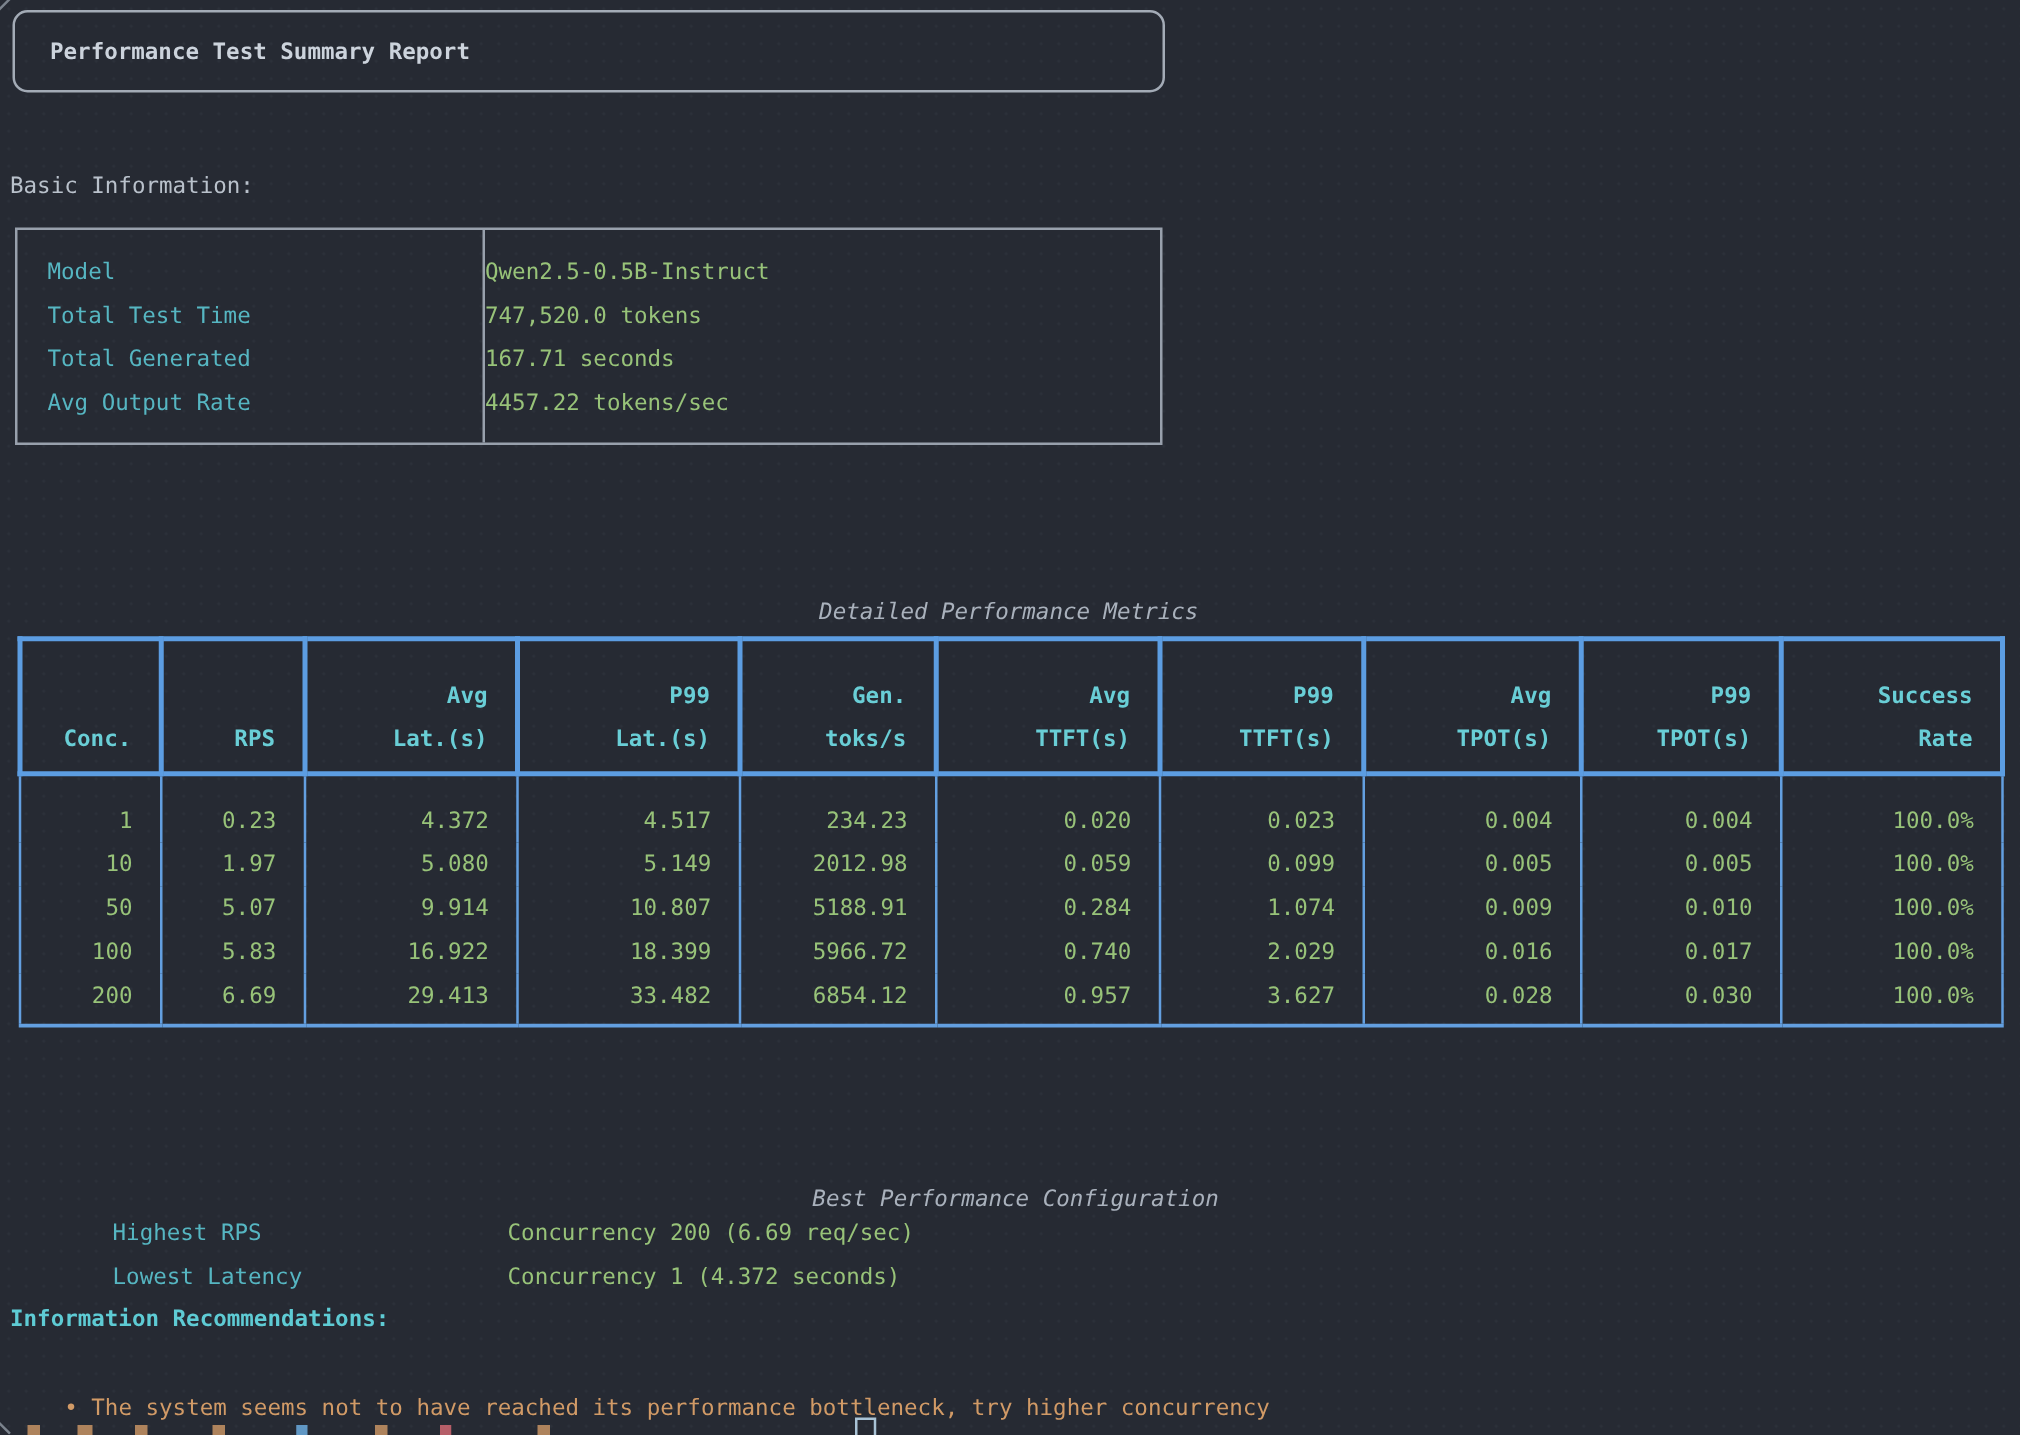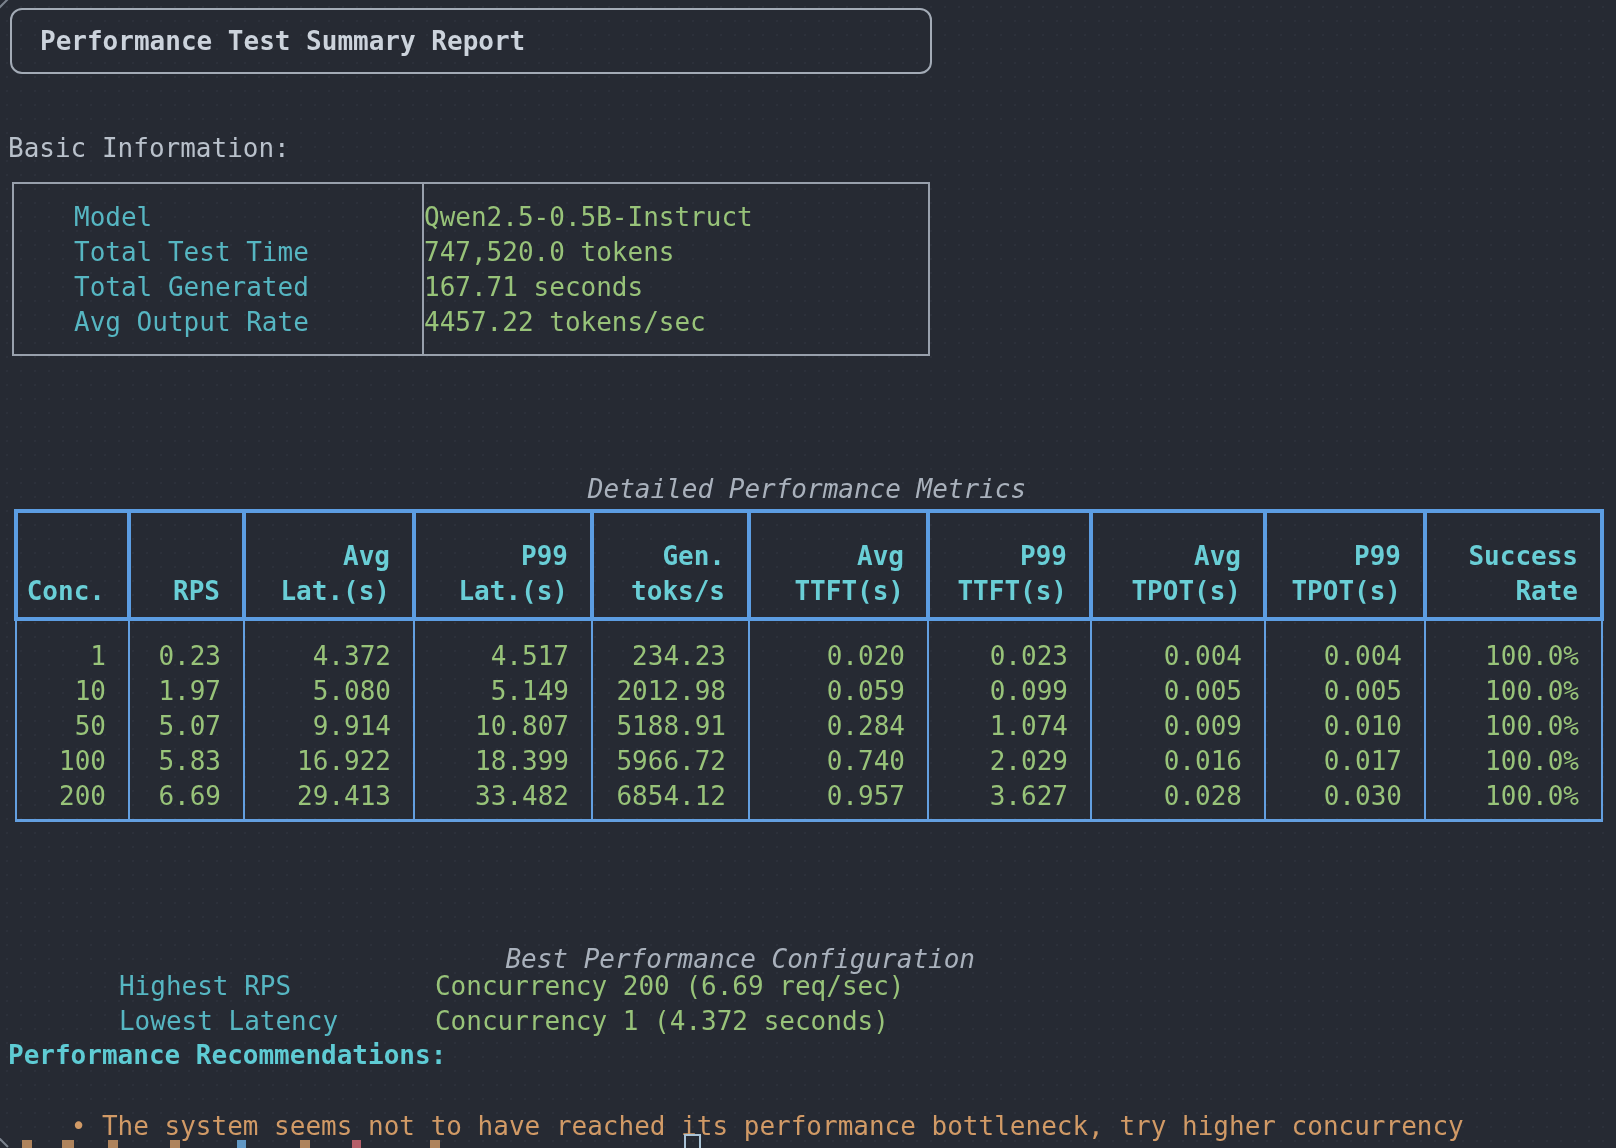--- a/index.html
+++ b/index.html
@@ -2,21 +2,21 @@
 <html><head>
 <meta charset="utf-8">
 <style>
   html,body{margin:0;padding:0;background:#1d2127;}
   #screen{
     position:relative;width:1616px;height:1148px;overflow:hidden;
     background-color:#262a33;
     background-image:radial-gradient(circle, rgba(190,200,220,0.045) 1px, transparent 1.4px);
     background-size:14px 14px;
     font-family:"DejaVu Sans Mono", monospace;
-    font-size:26px;line-height:35px;
+    font-size:18px;line-height:35px;
     color:#b9c1cb;
   }
   
   .title-box{
     position:absolute;left:10px;top:8px;width:922px;height:66px;
     border:2px solid #a3abb6;border-radius:12px;box-sizing:border-box;
     display:flex;align-items:center;padding-left:28px;
   }
   .title-box span{font-weight:bold;color:#ccd3dc;}
   .corner-frag{
@@ -25,21 +25,21 @@
   }
   .corner-frag.tl{left:-4px;top:3px;}
   .corner-frag.bl{left:-4px;top:1141px;transform:rotate(45deg);}
   
   .section-heading{position:absolute;left:8px;top:131px;color:#b9c1cb;}
   .info-panel{
     position:absolute;left:12px;top:182px;width:918px;height:174px;
     border:2px solid #98a0ac;box-sizing:border-box;
     display:grid;grid-template-columns:372px 1fr;
   }
-  .info-col{padding-top:16px;margin-left:36px;}
+  .info-col{padding-top:16px;}
   .info-col.labels{padding-left:24px;color:#56b6c2;}
   .info-col.values{color:#98c379;border-left:2px solid #98a0ac;}
   .info-line{height:35px;white-space:pre;}
   
   .table-title{
     position:absolute;left:14px;top:472px;width:1586px;
     text-align:center;font-style:italic;color:#a9b1bc;
   }
   table.metrics{
     position:absolute;left:14px;top:509px;border-collapse:collapse;
@@ -212,21 +212,21 @@
 
   <div class="best-rows">
     <div class="best-row">
       <span class="lbl">Highest RPS</span><span class="val">Concurrency 200 (6.69 req/sec)</span>
     </div>
     <div class="best-row">
       <span class="lbl">Lowest Latency</span><span class="val">Concurrency 1 (4.372 seconds)</span>
     </div>
   </div>
 
-  <div class="rec-heading">Performance Recommendations:</div>
+  <div class="rec-heading">Information Recommendations:</div>
 
   <div class="rec-item">
     <span>•</span><span> </span><span>The system seems not to have reached its performance bottleneck, try higher concurrency</span>
   </div>
 
   <div class="corner-frag bl"></div>
   <div class="frag" style="left:22px;width:10px;background:#d19a66"></div>
   <div class="frag" style="left:62px;width:12px;background:#d19a66"></div>
   <div class="frag" style="left:108px;width:10px;background:#d19a66"></div>
   <div class="frag" style="left:170px;width:10px;background:#d19a66"></div>

